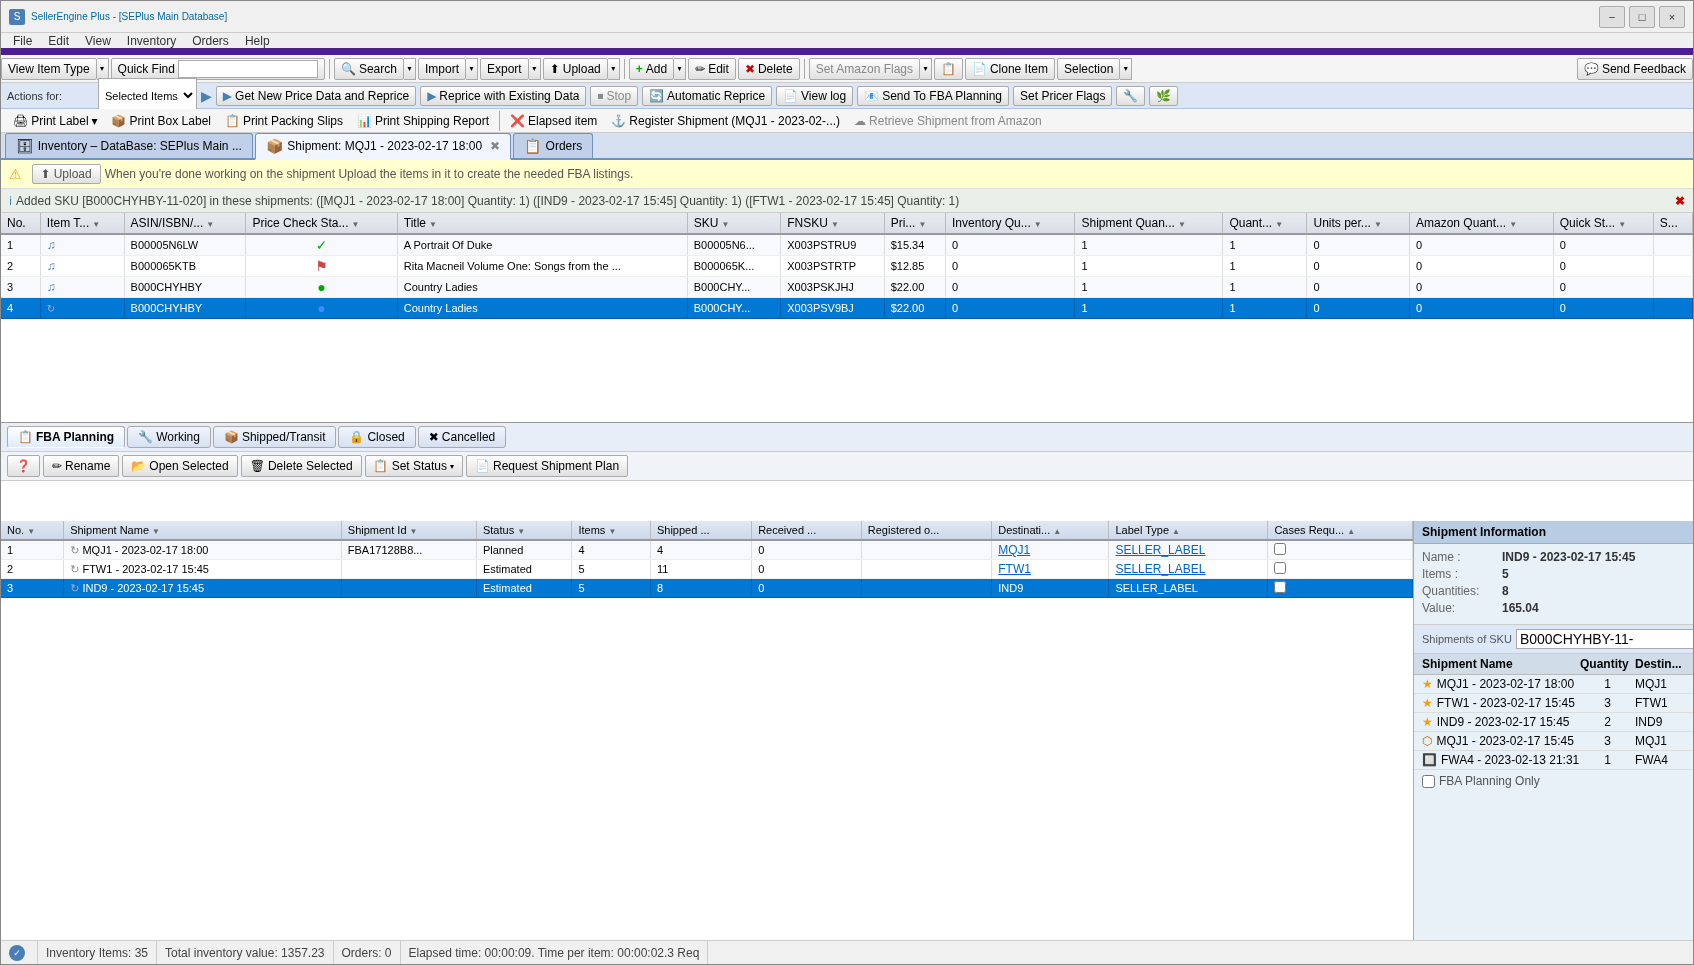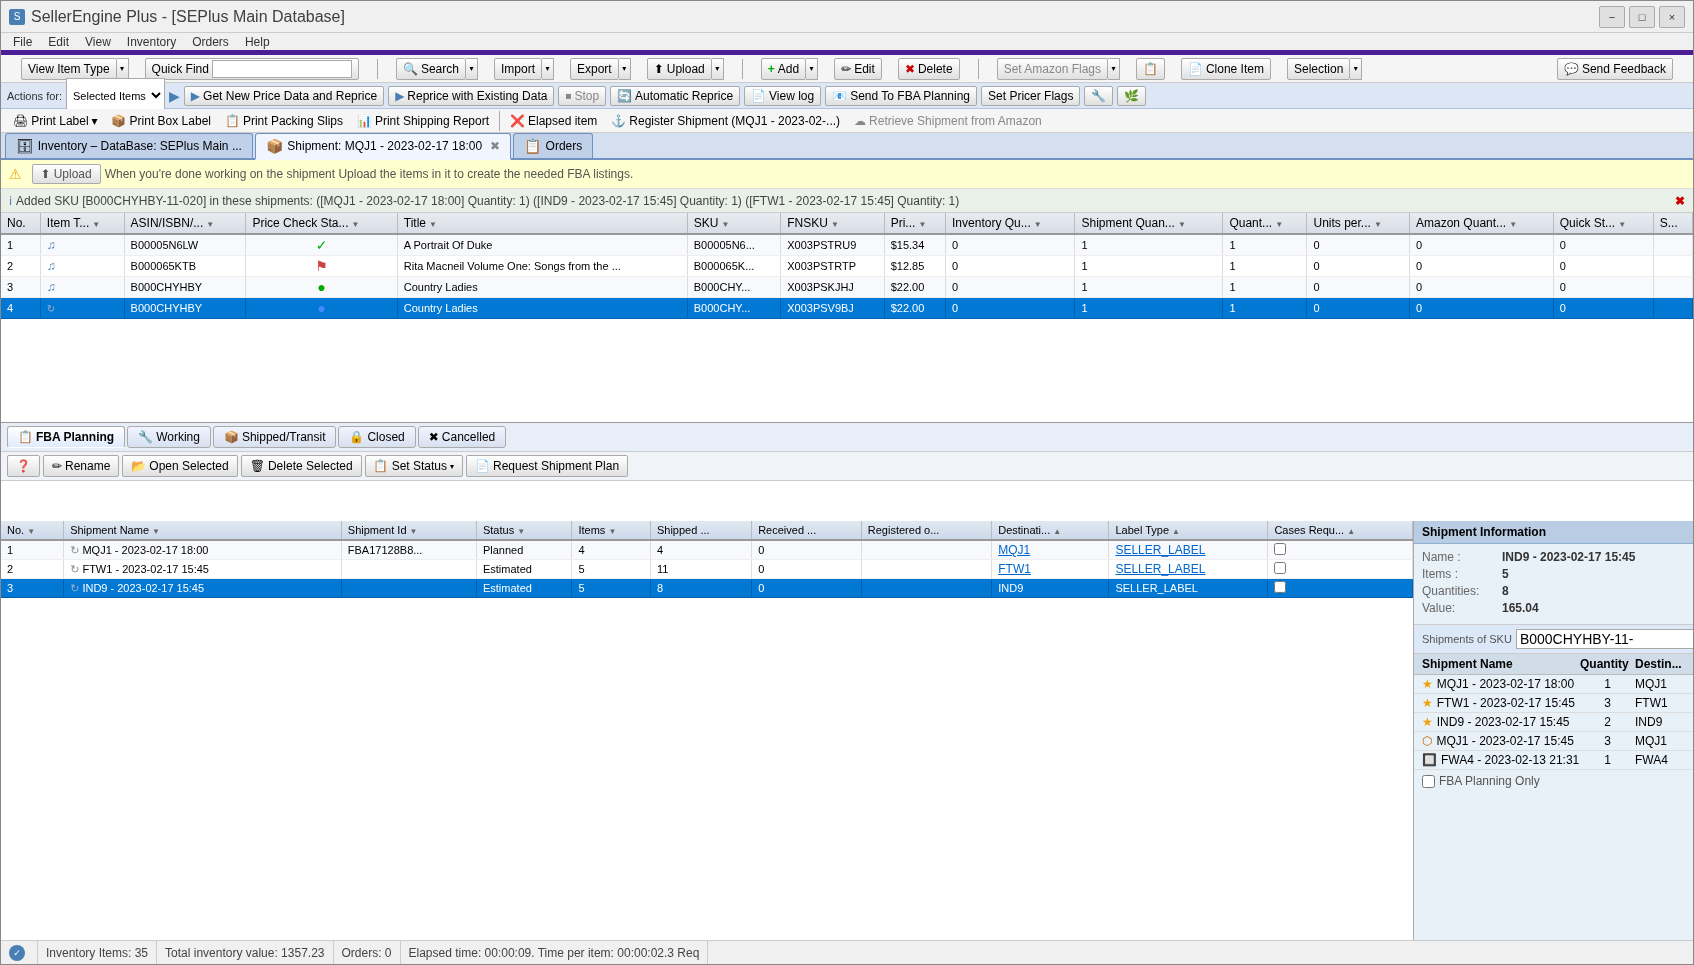--- a/index.html
+++ b/index.html
@@ -2,39 +2,39 @@
 <html><head>
   <meta charset="utf-8">
   <style>
     * { box-sizing: border-box; margin: 0; padding: 0; font-family: 'Segoe UI', Tahoma, Geneva, Verdana, sans-serif; font-size: 12px; }
     body { background: #f0f0f0; width: 1694px; height: 965px; overflow: hidden; }
     
     
     .title-bar { background: #f0f0f0; height: 32px; display: flex; align-items: center; justify-content: space-between; padding: 0 8px; border-bottom: 1px solid #ccc; }
     .title-bar-left { display: flex; align-items: center; gap: 6px; }
     .title-bar-icon { width: 16px; height: 16px; background: #4a7fb5; border-radius: 2px; display: inline-flex; align-items: center; justify-content: center; color: white; font-size: 10px; }
-    .title-bar-title { font-size: 16px; color: #404040; }
+    .title-bar-title { font-size: 10px; color: #0369a1; }
     .title-bar-controls { display: flex; gap: 4px; }
     .title-bar-btn { width: 26px; height: 22px; background: #e0e0e0; border: 1px solid #aaa; border-radius: 2px; display: flex; align-items: center; justify-content: center; cursor: pointer; font-size: 11px; color: #333; }
 
     
-    .menu-bar { background: #f0f0f0; height: 22px; display: flex; align-items: center; padding: 0 4px; border-bottom: 5px solid #4c1d95; }
+    .menu-bar { background: #f0f0f0; height: 22px; display: flex; align-items: center; padding: 0 4px; border-bottom: 7px solid #4c1d95; }
     .menu-item { padding: 2px 8px; cursor: pointer; color: #333; font-size: 12px; }
 
     
-    .toolbar { background: #f5f5f5; height: 28px; display: flex; align-items: center; padding: 2px 20px; border-bottom: 1px solid #ccc; gap: 16px; }
+    .toolbar { background: #f5f5f5; height: 28px; display: flex; align-items: center; padding: 2px 0; border-bottom: 1px solid #ccc; gap: 2px; }
     .toolbar-btn { display: flex; align-items: center; gap: 3px; padding: 2px 6px; background: linear-gradient(to bottom, #fff, #e0e0e0); border: 1px solid #aaa; border-radius: 2px; cursor: pointer; font-size: 11px; height: 22px; white-space: nowrap; }
     .toolbar-sep { width: 1px; height: 20px; background: #aaa; margin: 0 2px; }
     .toolbar-dropdown { display: flex; align-items: center; }
     .toolbar-dropdown-arrow { width: 12px; height: 22px; display: flex; align-items: center; justify-content: center; background: linear-gradient(to bottom, #fff, #e0e0e0); border: 1px solid #aaa; border-left: none; cursor: pointer; font-size: 8px; }
 
     
     .actions-bar { background: #dce6f5; height: 26px; display: flex; align-items: center; padding: 2px 6px; border-bottom: 1px solid #b0c4de; gap: 4px; }
     .actions-label { font-size: 11px; color: #333; }
-    .actions-select { height: 35px; font-size: 11px; border: 1px solid #aaa; background: white; padding: 0 2px; }
+    .actions-select { height: 35px; font-size: 11px; border: 1px solid #aaa; background: white; padding: 0 2px; margin-left: 32px; }
     .action-btn { display: flex; align-items: center; gap: 3px; padding: 2px 6px; background: linear-gradient(to bottom, #fff, #e0e0e0); border: 1px solid #aaa; border-radius: 2px; cursor: pointer; font-size: 11px; height: 20px; white-space: nowrap; }
     .action-btn .arrow { color: #4a7fb5; }
 
     
     .print-bar { background: #f5f5f5; height: 24px; display: flex; align-items: center; padding: 0 6px; border-bottom: 1px solid #ccc; gap: 2px; }
     .print-btn { display: flex; align-items: center; gap: 3px; padding: 2px 5px; background: transparent; border: 1px solid transparent; cursor: pointer; font-size: 11px; height: 20px; }
 
     
     .tab-bar { background: #d4e0f0; display: flex; align-items: flex-end; padding: 0 4px; border-bottom: 2px solid #7090c0; }
     .tab { display: flex; align-items: center; gap: 4px; padding: 4px 10px; background: #c0d0e8; border: 1px solid #7090c0; border-bottom: none; cursor: pointer; font-size: 11px; margin-right: 2px; border-radius: 3px 3px 0 0; }

